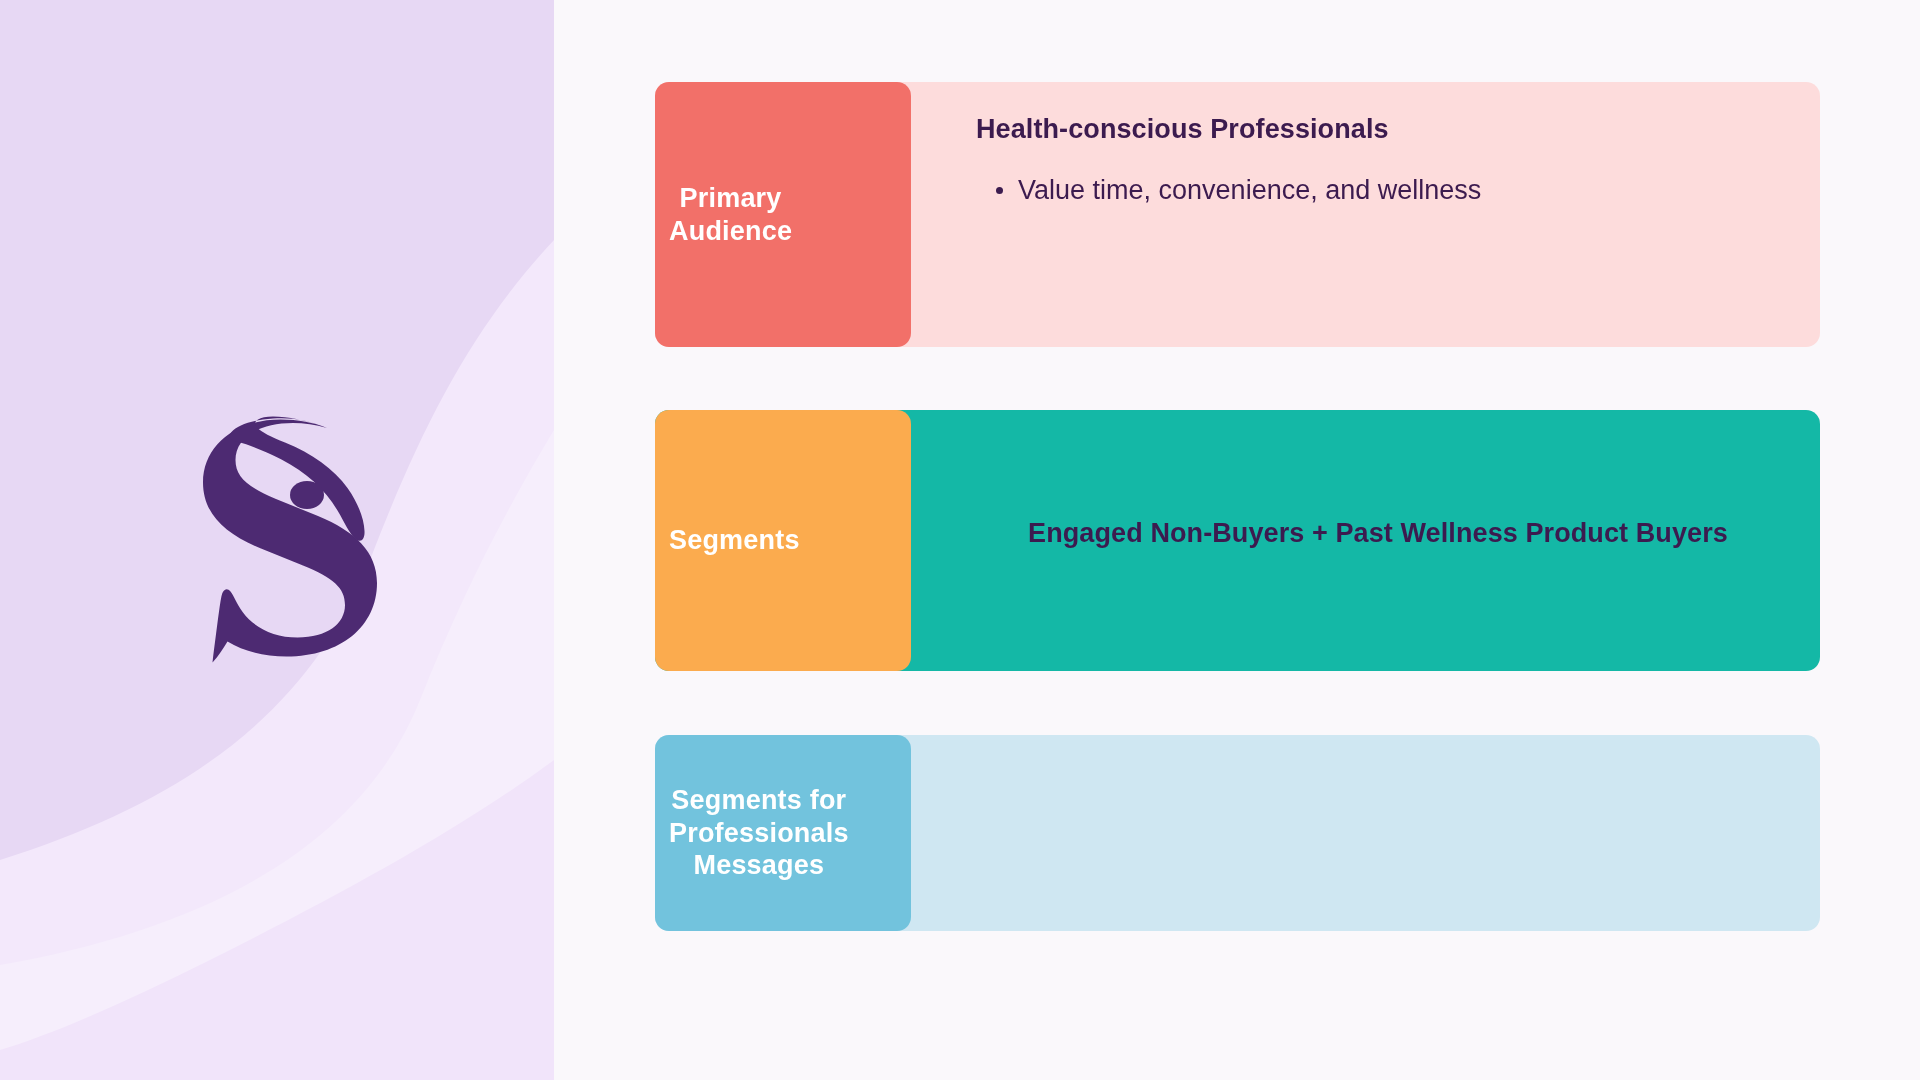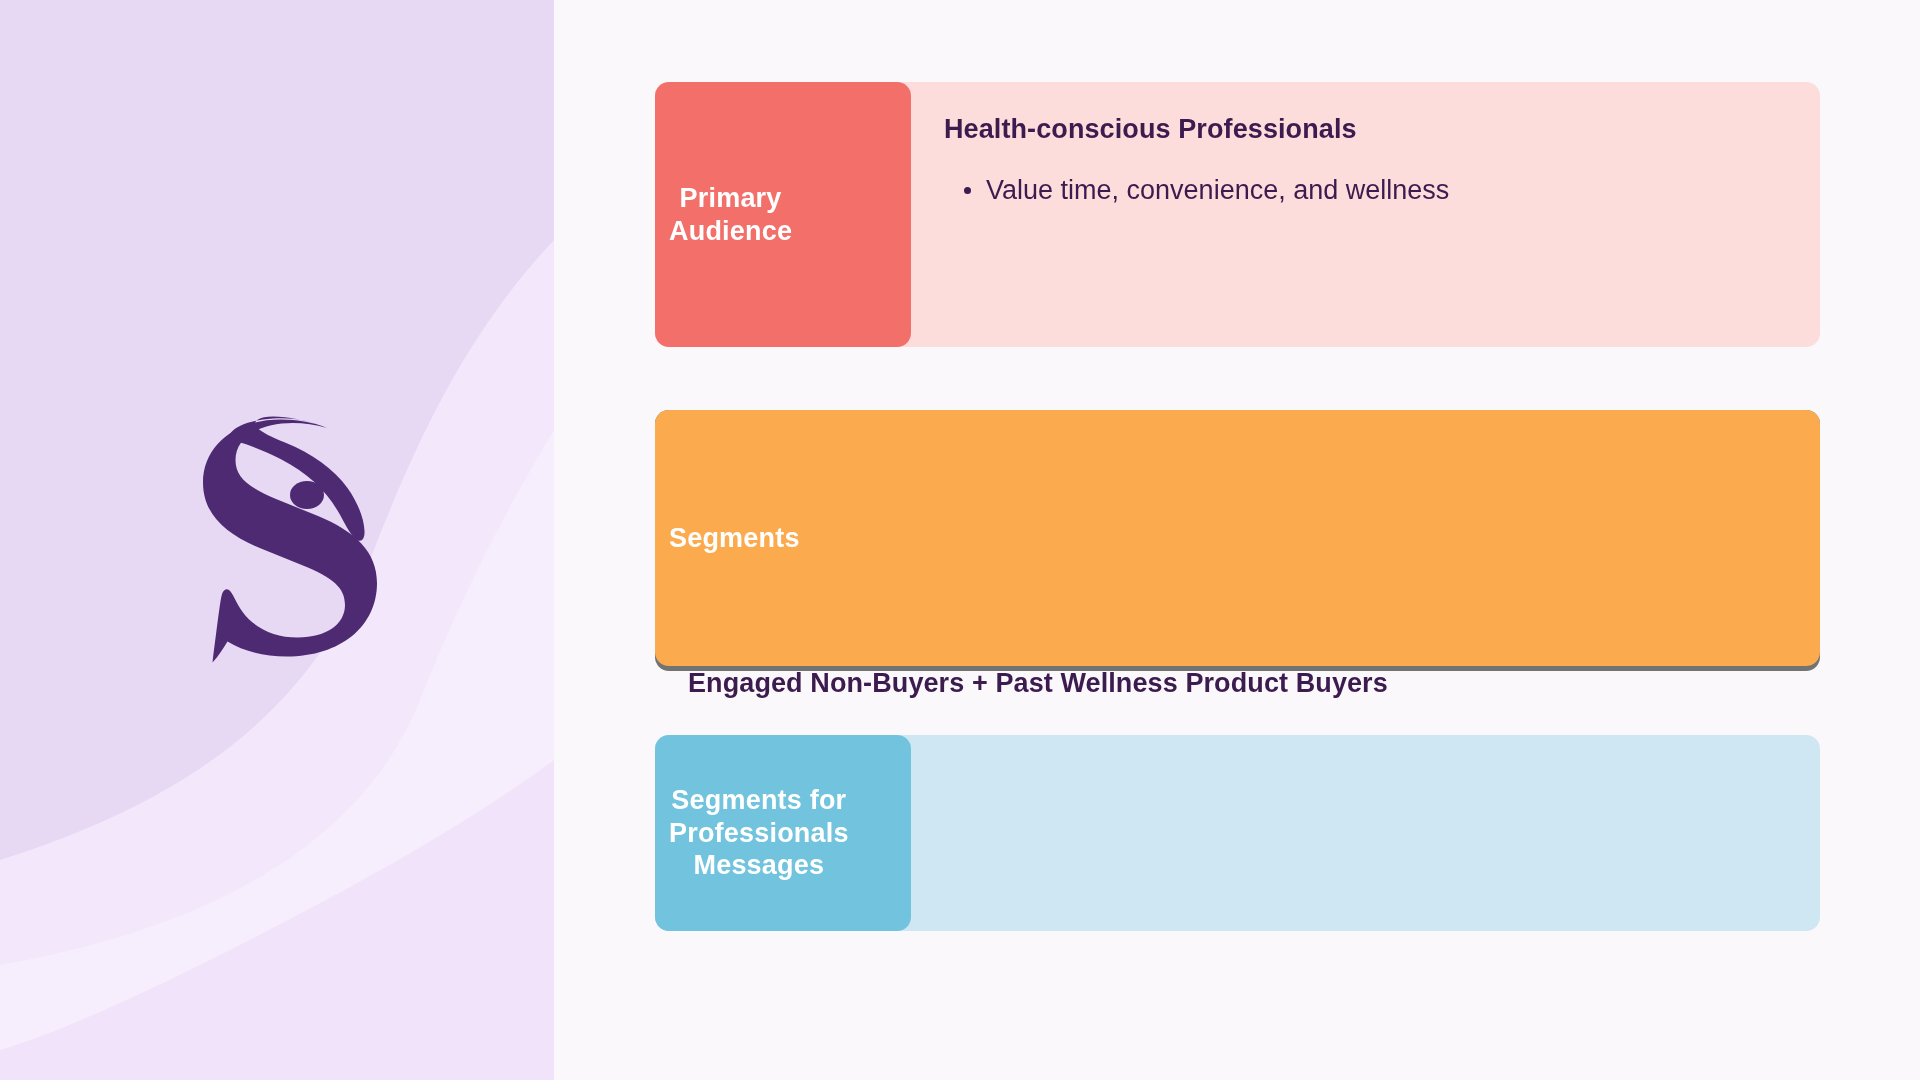--- a/index.html
+++ b/index.html
@@ -66,21 +66,21 @@
 
   .card {
     position: absolute;
     left: 101px;         
     width: 1165px;       
     border-radius: 14px;
     display: flex;
     align-items: stretch;
   }
   .card-1 { top: 82px;  height: 265px; background: #fddcdc; }
-  .card-2 { top: 410px; height: 261px; background: #737373; flex-direction: column; }
+  .card-2 { top: 410px; height: 261px; background: #14b8a6; }
   .card-3 { top: 735px; height: 196px; background: #cfe7f2; }
 
   .card-label {
     position: relative;
     flex: 0 0 256px;
     border-radius: 14px;
     display: flex;
     align-items: center;
     text-align: center;
     box-sizing: border-box;
@@ -94,27 +94,27 @@
     color: #ffffff;
     font-weight: bold;
     font-size: 27px;
     line-height: 1.22;
     letter-spacing: 0.2px;
   }
 
   .card-body {
     flex: 1 1 auto;
     box-sizing: border-box;
-    padding: 0 40px 0 33px;
+    padding: 0 40px 0 65px;
     display: flex;
     flex-direction: column;
     justify-content: center;
   }
   .card-1 .card-body { justify-content: flex-start; padding-top: 30px; }
-  .card-2 .card-body { justify-content: center; }
+  .card-2 .card-body { justify-content: center; align-items: center; }
   .card-3 .card-body { justify-content: center; }
 
   .card-heading {
     color: #3c1b4f;
     font-weight: bold;
     font-size: 27px;
     line-height: 1.3;
     margin: 0 0 10px 0;
     letter-spacing: 0.1px;
   }

